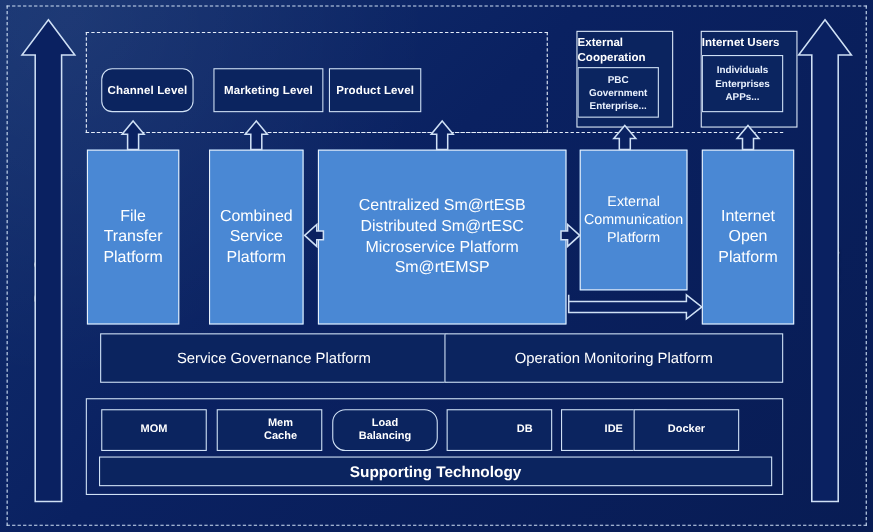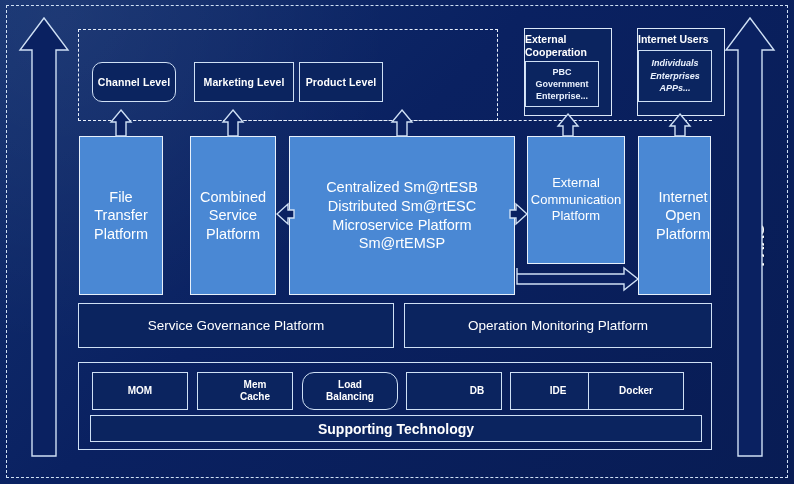--- a/index.html
+++ b/index.html
@@ -139,21 +139,21 @@
     <div class="ext-inner" style="width:72px;height:44px;margin-top:3px;">
       <span>
         <span>PBC Government</span><br>
         <span>Enterprise...</span>
       </span>
     </div>
   </div>
 
   <div class="abs ext-box" style="left:637px;top:28px;width:88px;height:88px;">
     <div class="ext-title">Internet Users</div>
-    <div class="ext-inner" style="width:72px;height:50px;margin-top:4px;font-style:italic;">
+    <div class="ext-inner" style="width:72px;height:50px;margin-top:4px;">
       <span>
         <span>Individuals</span><br>
         <span>Enterprises</span><br>
         <span>APPs...</span>
       </span>
     </div>
   </div>
 
   <div class="abs plat" style="left:79px;top:136px;width:84px;height:159px;">
     <span>
@@ -180,29 +180,29 @@
   </div>
 
   <div class="abs plat small" style="left:527px;top:136px;width:98px;height:128px;">
     <span>
       <span>External</span><br>
       <span>Communication</span><br>
       <span>Platform</span>
     </span>
   </div>
 
-  <div class="abs plat" style="left:638px;top:136px;width:73px;height:159px;justify-content:flex-end;">
+  <div class="abs plat" style="left:638px;top:136px;width:84px;height:159px;">
     <span>
       <span>Internet</span><br>
       <span>Open</span><br>
       <span>Platform</span>
     </span>
   </div>
 
-  <div class="abs gov" style="left:78px;top:303px;width:316px;height:45px;text-align:center;">Service Governance Platform</div>
+  <div class="abs gov" style="left:91px;top:303px;width:316px;height:45px;text-align:center;">Service Governance Platform</div>
   <div class="abs gov" style="left:404px;top:303px;width:308px;height:45px;">Operation Monitoring Platform</div>
 
   <div class="abs tech-frame"></div>
 
   <div class="abs tech-box" style="left:92px;width:96px;">
     <span>
       <span>MOM</span>
     </span>
   </div>
   <div class="abs tech-box" style="left:197px;width:96px;padding-left:20px;">
@@ -220,21 +220,21 @@
   <div class="abs tech-box" style="left:406px;width:96px;padding-left:46px;">
     <span>
       <span>DB</span>
     </span>
   </div>
   <div class="abs tech-box" style="left:510px;width:96px;text-align:center;">
     <span>
       <span>IDE</span>
     </span>
   </div>
-  <div class="abs tech-box" style="left:588px;width:96px;">
+  <div class="abs tech-box" style="left:576px;width:96px;">
     <span>
       <span>Docker</span>
     </span>
   </div>
 
   <div class="abs support">Supporting Technology</div>
 
   <div class="abs" style="left:18px;top:205px;width:40px;height:80px;display:flex;align-items:center;justify-content:center;">
     <div class="side-label rot-left">DevOps</div>
   </div>

